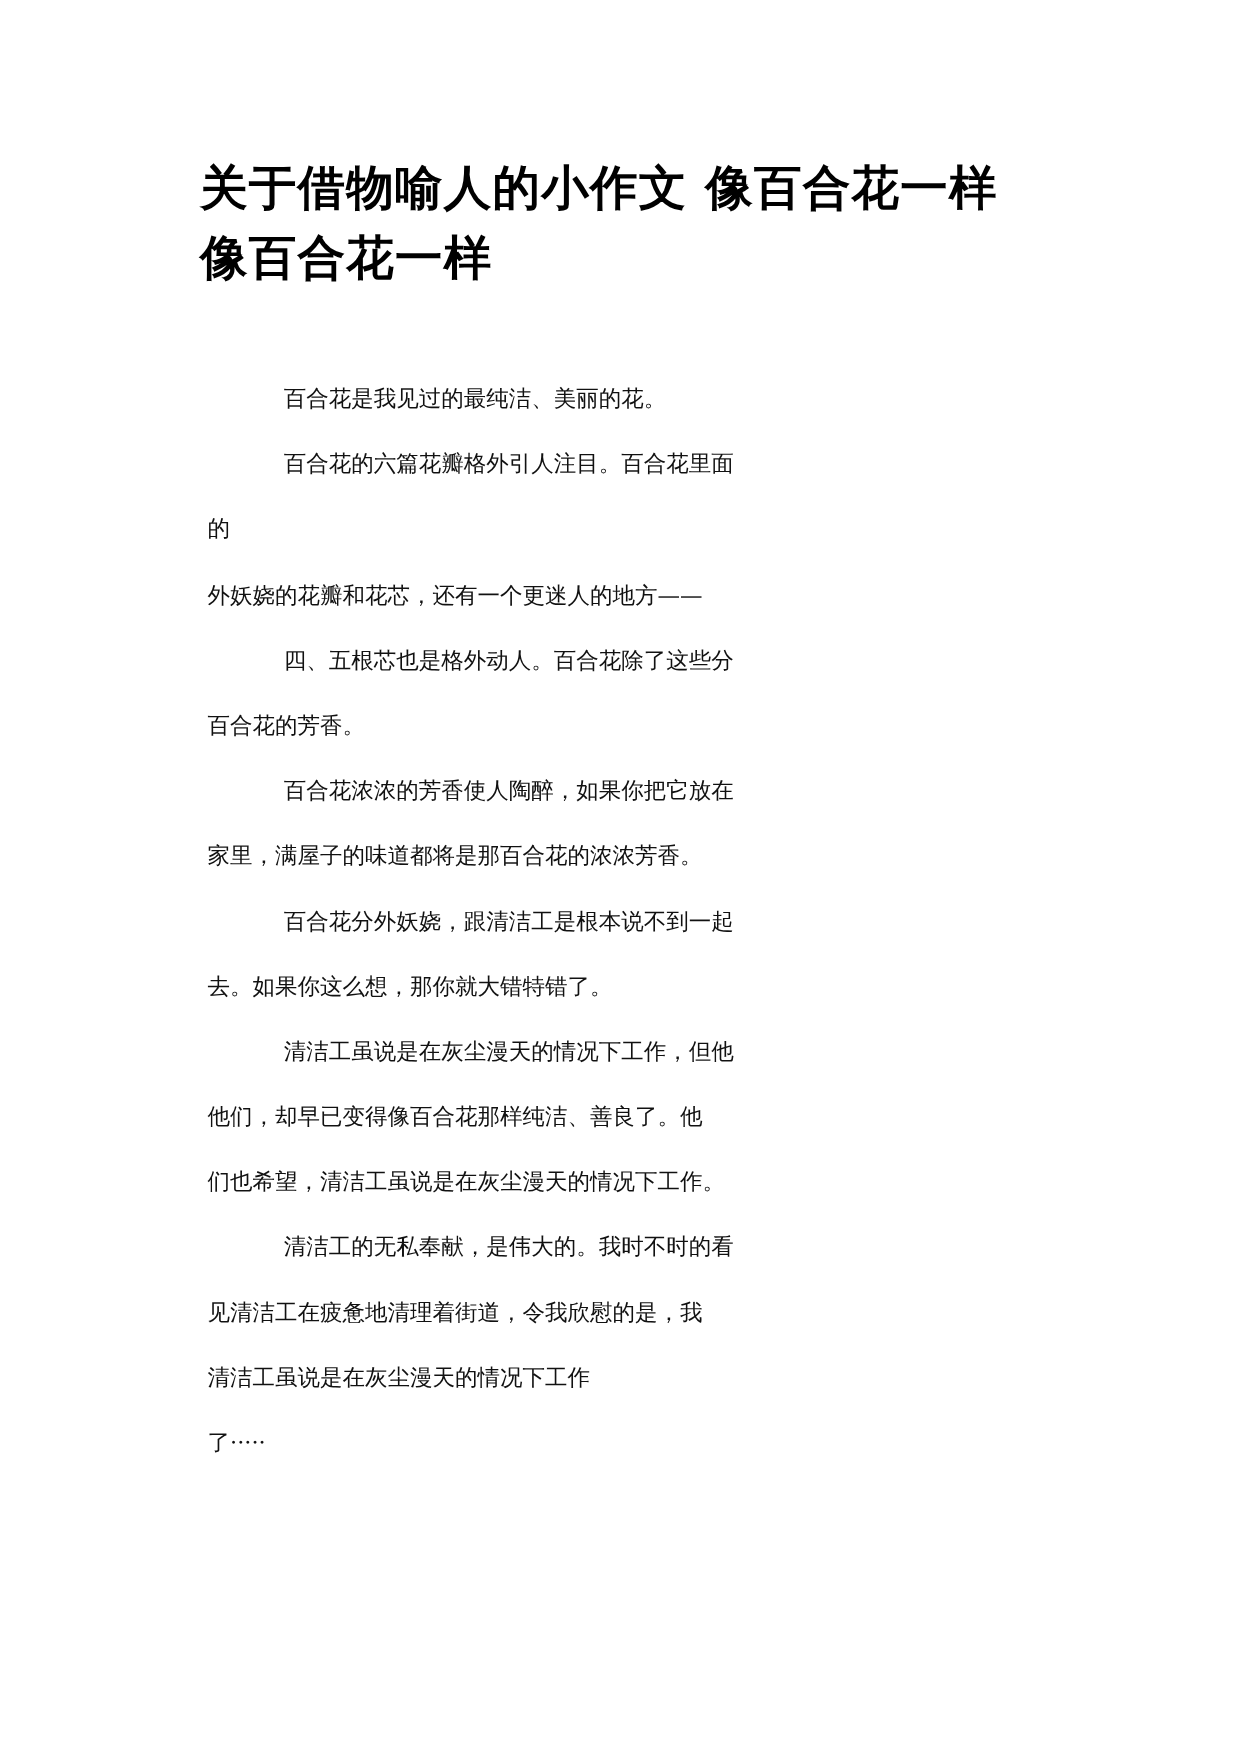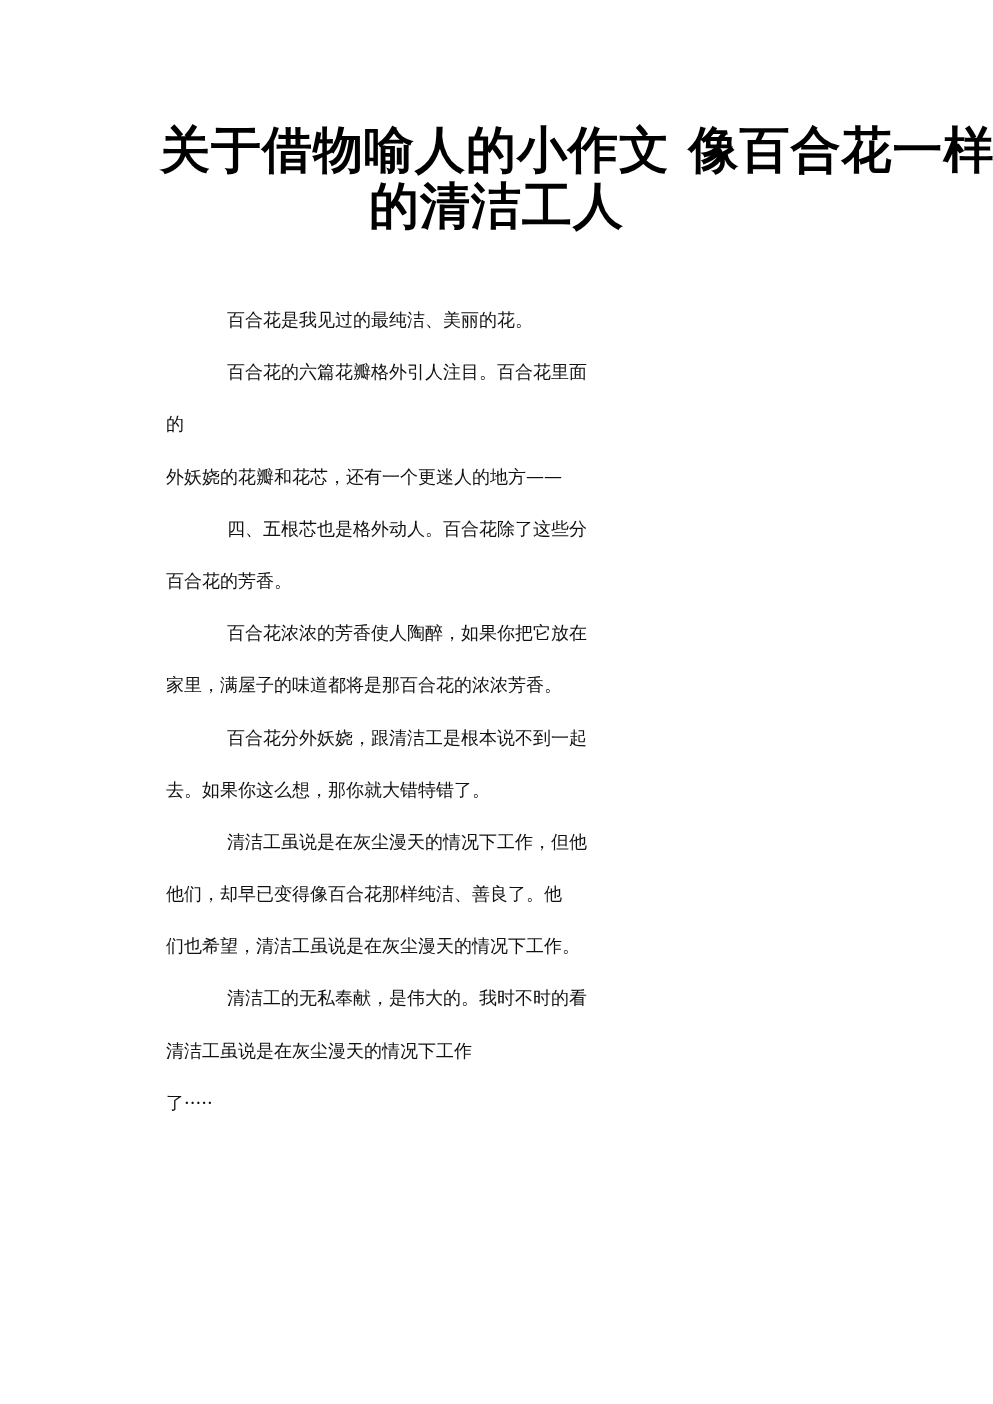--- a/index.html
+++ b/index.html
@@ -1,53 +1,53 @@
 <!DOCTYPE html>
 <html><head>
 <meta charset="utf-8">
 <style>
   html, body { margin: 0; padding: 0; background: #ffffff; }
   body { width: 993px; height: 1404px; position: relative; overflow: hidden; }
   .page { position: absolute; left: 0; top: 0; width: 993px; height: 1404px; background: #fff; }
   .title {
     position: absolute; left: 160px; top: 122px; width: 673px;
-    text-align: center;
     font-family: "DejaVu Sans", "Liberation Sans", sans-serif;
-    font-weight: bold; font-size: 50px; line-height: 56px; color: #000;
+    font-weight: bold; font-size: 38px; line-height: 56px; color: #000;
     letter-spacing: 1px;
   }
   .title .line { display: block; white-space: nowrap; }
   .body {
     position: absolute; left: 166px; top: 294px; width: 662px;
     font-family: "DejaVu Serif", "Liberation Serif", serif;
     font-size: 18px; line-height: 52.2px; color: #111;
   }
   .body .ln { display: block; white-space: nowrap; height: 52.2px; }
   .body .ln.indent { padding-left: 61px; }
 </style>
 </head>
 <body>
 
 <div class="page">
   <h1 class="title" style="margin:0;">
     <span class="line">关于借物喻人的小作文  像百合花一样</span>
-    <span class="line">的清洁工人</span>
+    <span class="line">像百合花一样</span>
   </h1>
 
   <div class="body">
     <span class="ln indent">百合花是我见过的最纯洁、美丽的花。</span>
     <span class="ln indent">百合花的六篇花瓣格外引人注目。百合花里面</span>
     <span class="ln">的</span>
     <span class="ln">外妖娆的花瓣和花芯，还有一个更迷人的地方——</span>
     <span class="ln indent">四、五根芯也是格外动人。百合花除了这些分</span>
     <span class="ln">百合花的芳香。</span>
     <span class="ln indent">百合花浓浓的芳香使人陶醉，如果你把它放在</span>
     <span class="ln">家里，满屋子的味道都将是那百合花的浓浓芳香。</span>
     <span class="ln indent">百合花分外妖娆，跟清洁工是根本说不到一起</span>
     <span class="ln">去。如果你这么想，那你就大错特错了。</span>
     <span class="ln indent">清洁工虽说是在灰尘漫天的情况下工作，但他</span>
     <span class="ln">他们，却早已变得像百合花那样纯洁、善良了。他</span>
     <span class="ln">们也希望，清洁工虽说是在灰尘漫天的情况下工作。</span>
     <span class="ln indent">清洁工的无私奉献，是伟大的。我时不时的看</span>
+    <span class="ln">见清洁工在疲惫地清理着街道，令我欣慰的是，我</span>
     <span class="ln">清洁工虽说是在灰尘漫天的情况下工作</span>
     <span class="ln">了·····</span>
   </div>
 </div>
 
 </body></html>

